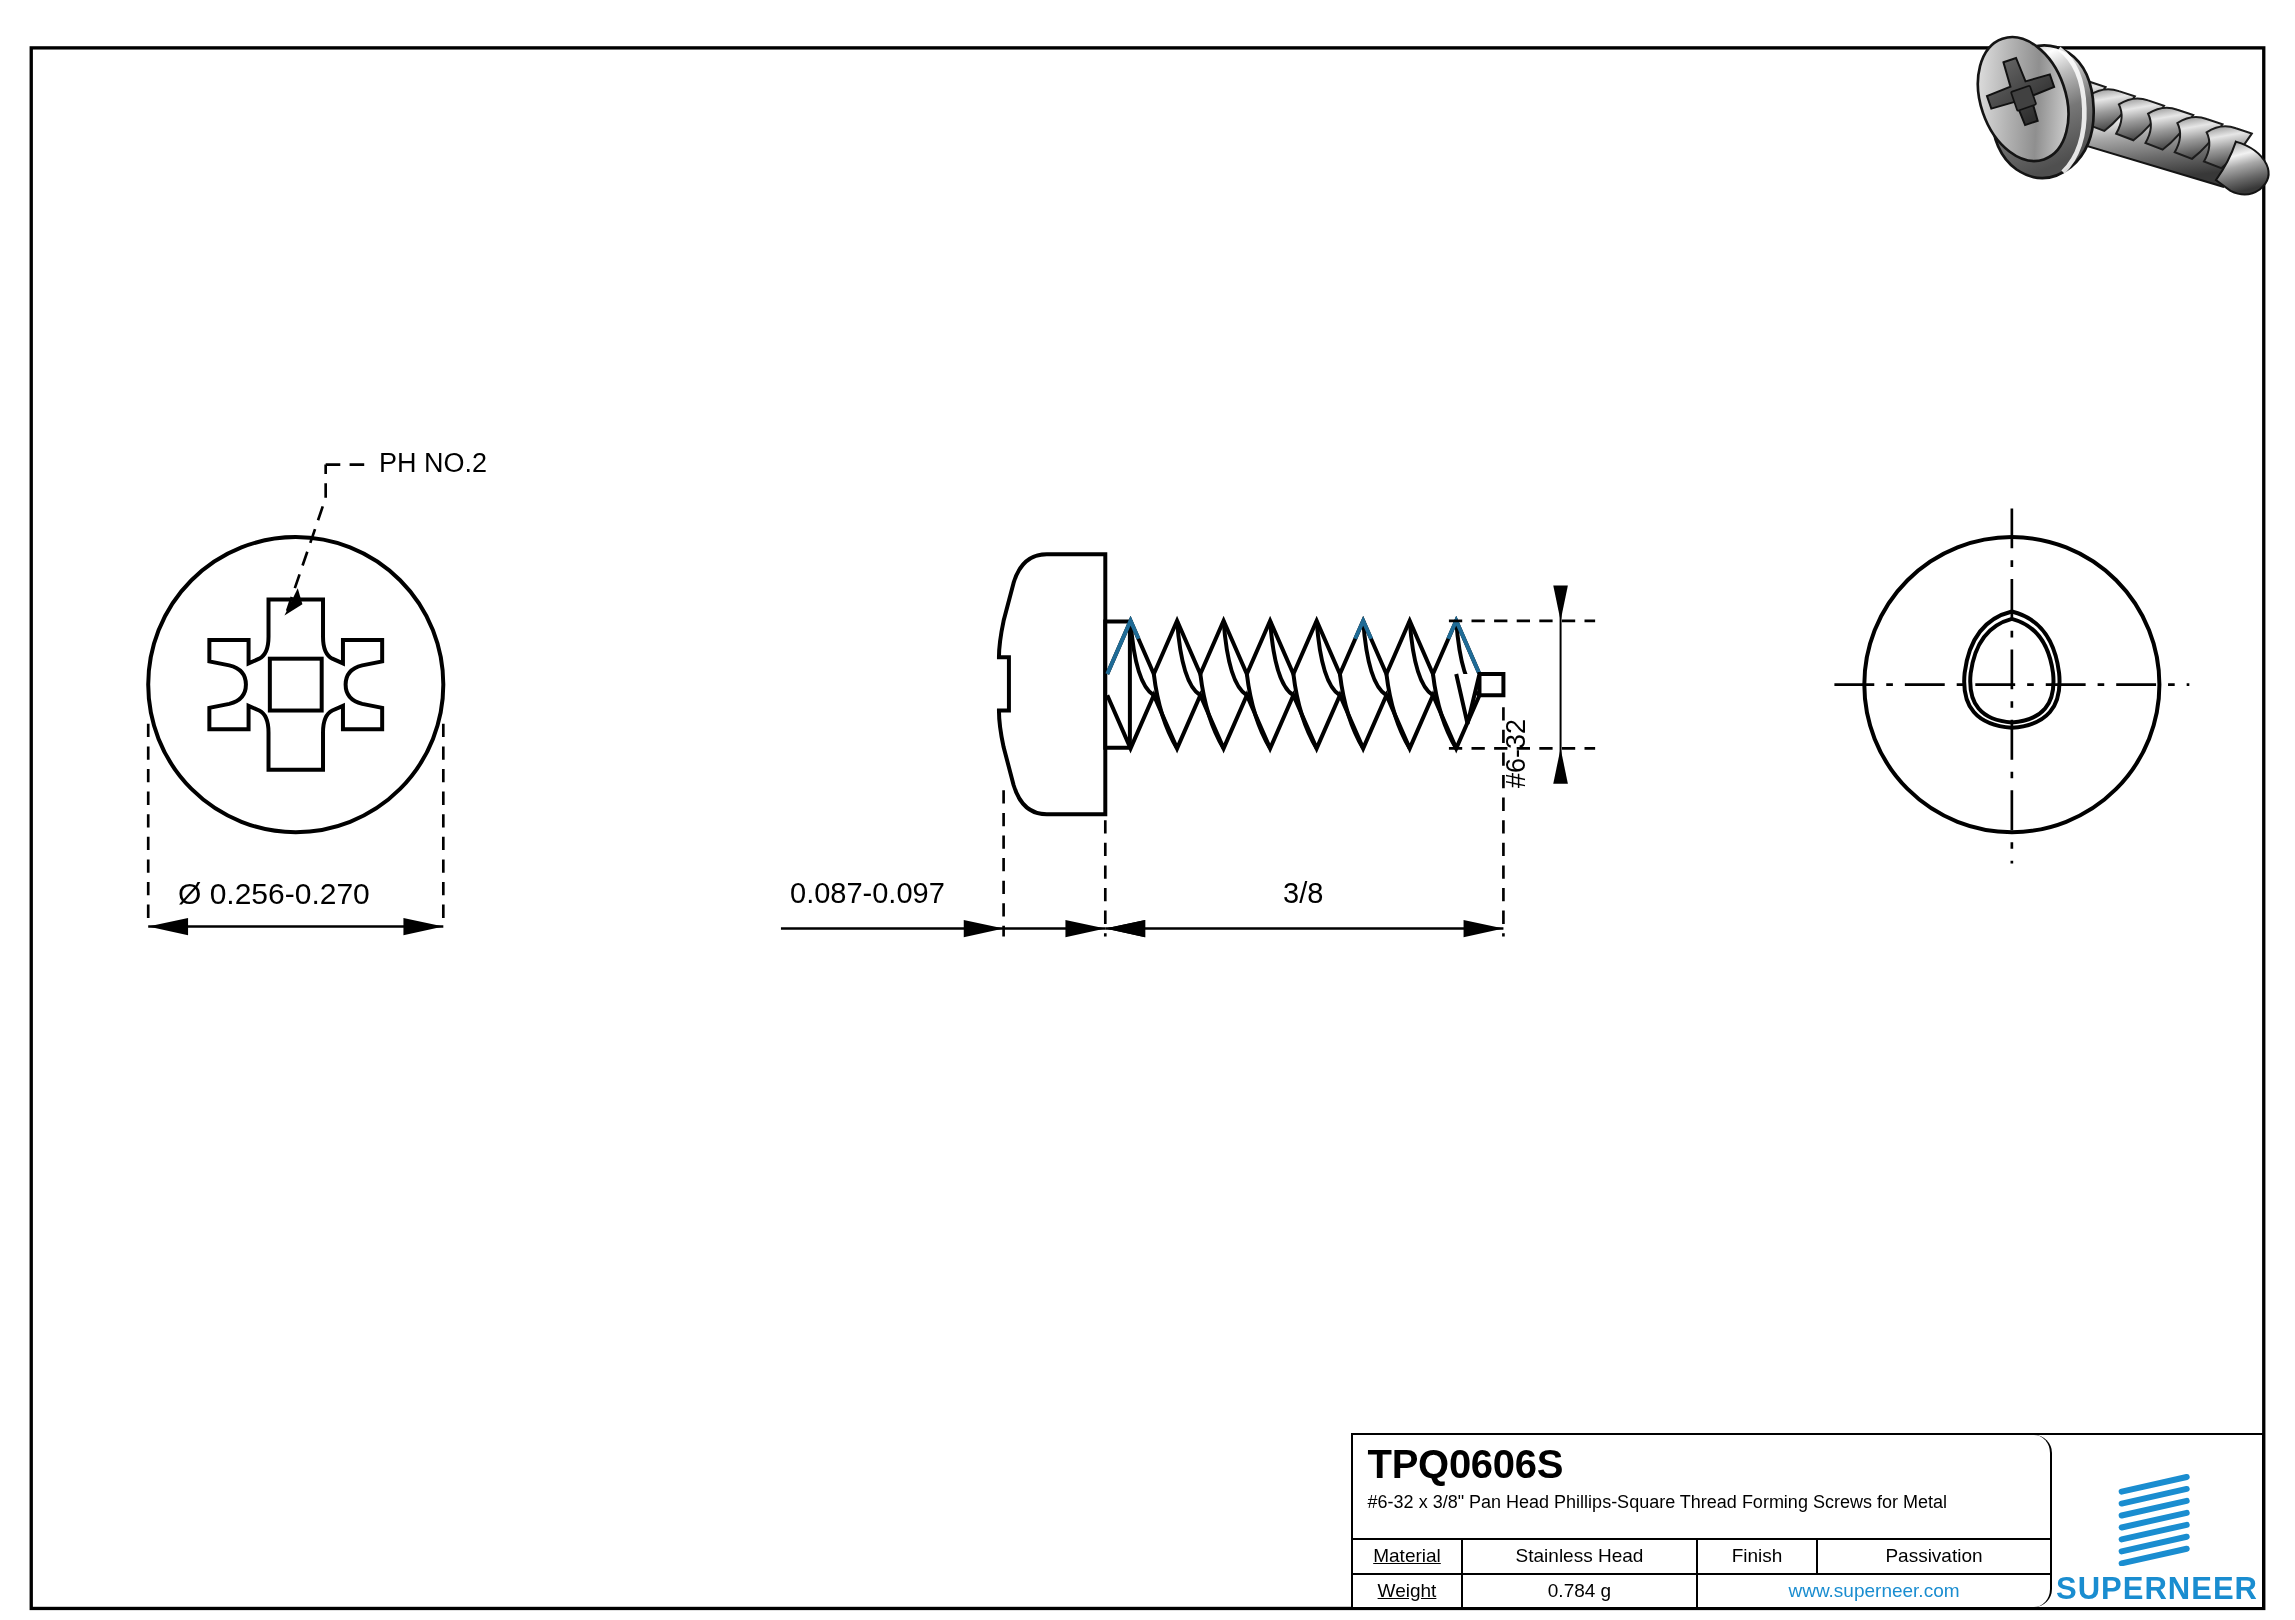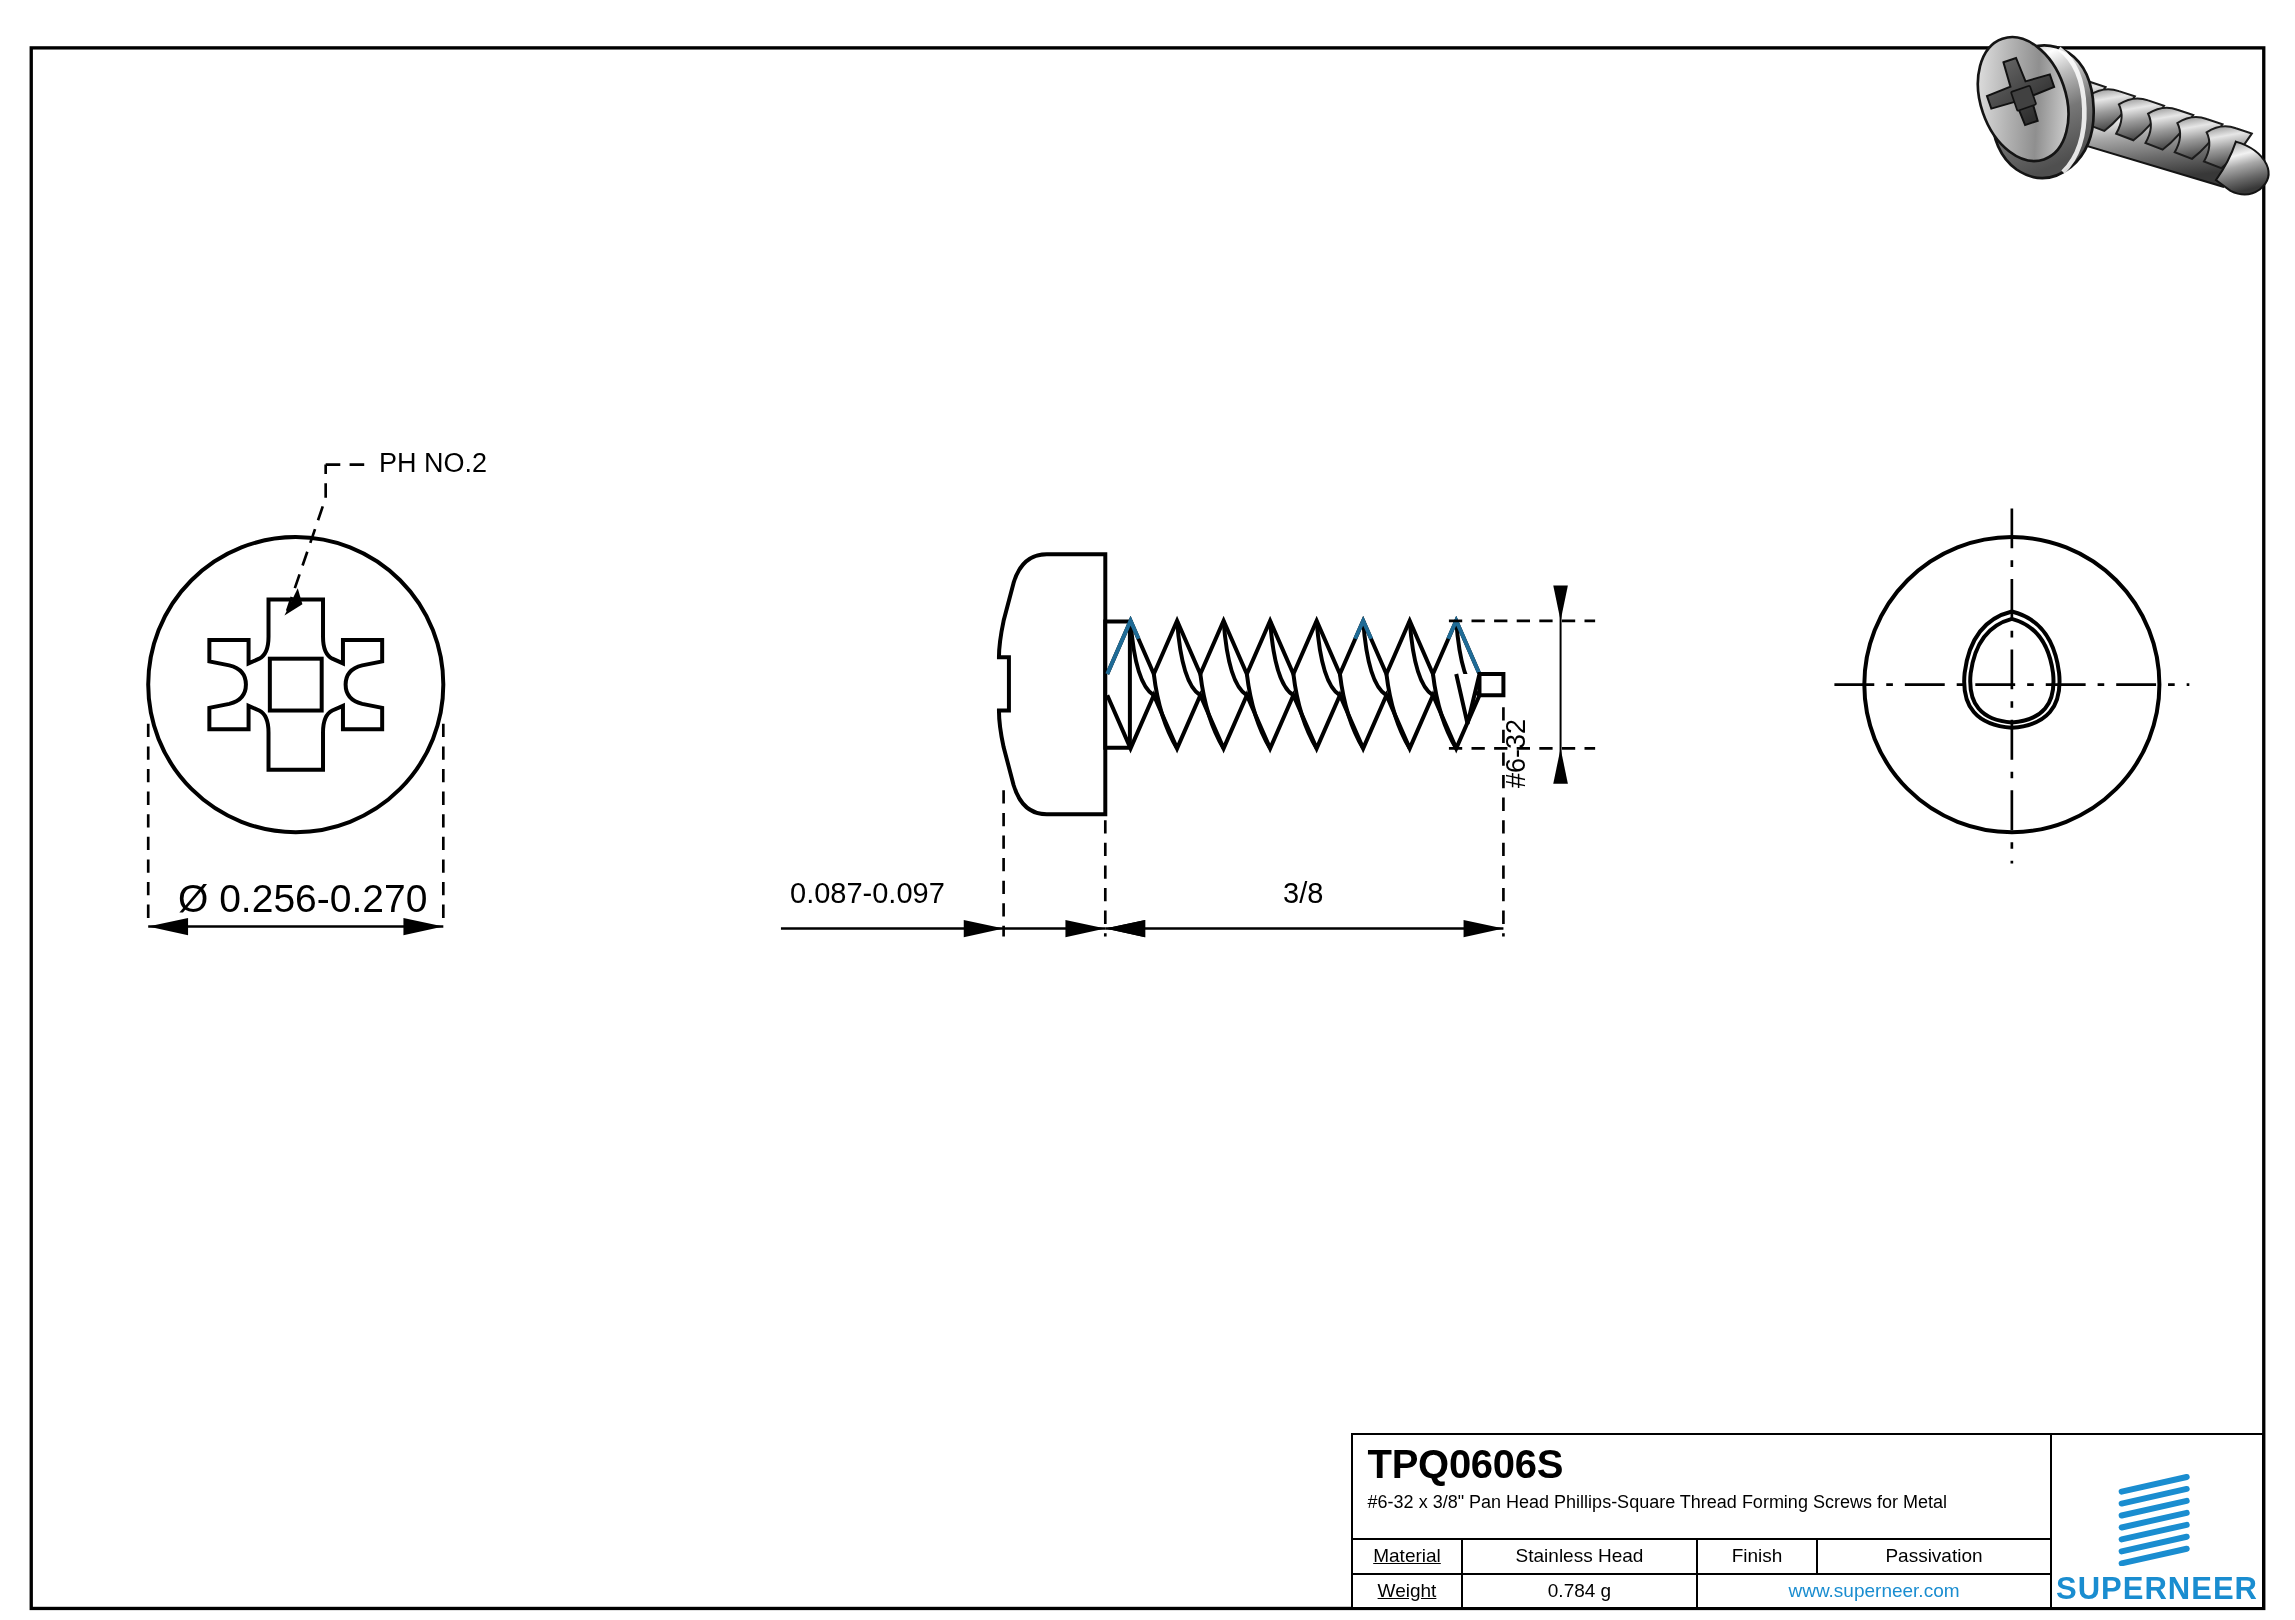--- a/index.html
+++ b/index.html
@@ -40,20 +40,21 @@
     border: 2.7px solid #000;
     box-sizing: border-box;
     background: #fff;
   }
   #tb-left {
     width: 699px;
     display: flex;
     flex-direction: column;
     border-right: 2.7px solid #000;
     box-sizing: border-box;
+    border-radius: 18px;
   }
   #tb-desc {
     flex: 0 0 105px;
     padding: 9.3px 0 0 14.6px;
     box-sizing: border-box;
     border-bottom: 2.7px solid #000;
   }
   #part-number {
     font-size: 40px;
     font-weight: bold;
@@ -365,21 +366,21 @@
       <path d="M 3027 902
                Q 3080 916 3089 984
                Q 3096 1053 3027 1058
                Q 2958 1053 2965 984
                Q 2974 916 3027 902 Z" fill="none" stroke="#000000" stroke-width="6"></path>
     </g>
   </svg>
 
   <div class="dim-text" style="left:379px; top:429px;">PH NO.2</div>
 
-  <div class="dim-text" style="left:178px; top:858px; font-size:39px;">Ø 0.256-0.270</div>
+  <div class="dim-text" style="left:178px; top:858px; font-size:30px;">Ø 0.256-0.270</div>
 
   <div class="dim-text" style="left:790px; top:858px; font-size:29px;">0.087-0.097</div>
 
   <div class="dim-text" style="left:1283px; top:858px; font-size:29px;">3/8</div>
 
   <div class="dim-text vert" style="left:1532px; top:738px; font-size:27px;">#6-32</div>
 
   <div id="title-block">
 
     <div id="tb-left">

